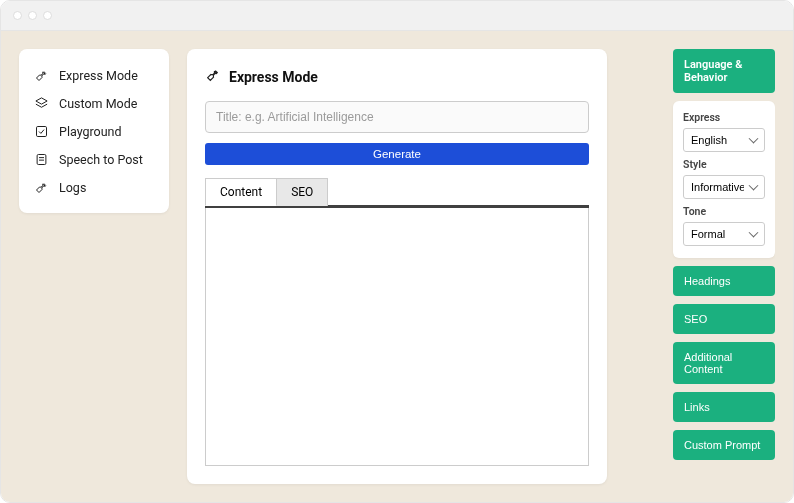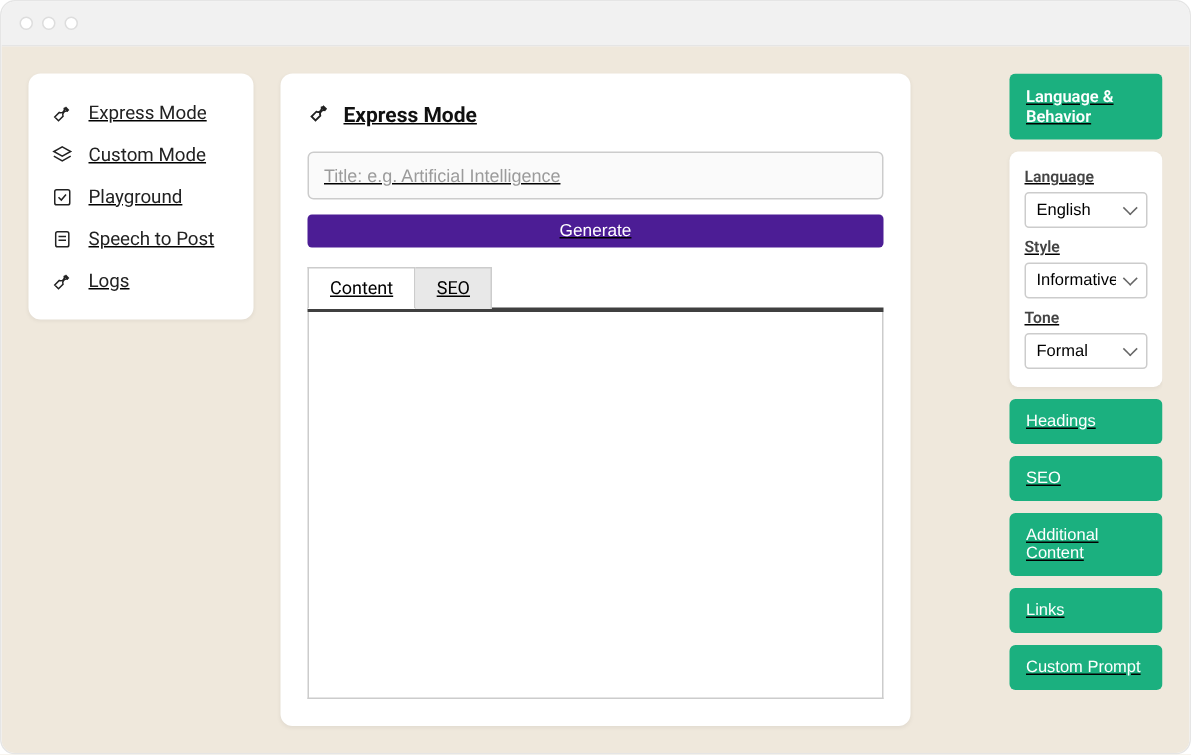--- a/index.html
+++ b/index.html
@@ -11,21 +11,20 @@
     overflow: hidden;
   }
   .window {
     width: 794px;
     height: 503px;
     border: 1px solid #e5e5e5;
     border-radius: 10px;
     overflow: hidden;
     display: flex;
     flex-direction: column;
-    text-decoration: underline;
   }
   .titlebar {
     height: 30px;
     background: #f1f1f1;
     border-bottom: 1px solid #e5e5e5;
     display: flex;
     align-items: center;
     padding: 0 12px;
     gap: 6px;
   }
@@ -89,21 +88,21 @@
     border: 1px solid #ccc;
     border-radius: 4px;
     padding: 8px 10px;
     font-size: 12px;
     color: #1d4ed8;
     background: #fafafa;
   }
   .title-input::placeholder { color: #9b9b9b; }
   .gen-btn {
     margin-top: 10px;
-    background: #4c1d95;
+    background: #1d4ed8;
     color: #fff;
     border: none;
     border-radius: 3px;
     padding: 5px 11px;
     font-size: 11.5px;
     cursor: pointer;
   }
   .tabs {
     margin-top: 12px;
     display: flex;
@@ -273,21 +272,21 @@
       <div class="tabs">
         <div class="tab active">Content</div>
         <div class="tab">SEO</div>
       </div>
       <textarea class="textarea" style=""></textarea>
     </div>
 
     <div class="rightcol">
       <div class="panel-header">Language &amp; Behavior</div>
       <div class="panel-body">
-        <span class="fld-label">Language</span>
+        <span class="fld-label">Express</span>
         <div class="select-wrap">
           <select class="select">
             <option>English</option>
           </select>
         </div>
         <span class="fld-label">Style</span>
         <div class="select-wrap">
           <select class="select">
             <option>Informative</option>
           </select>

